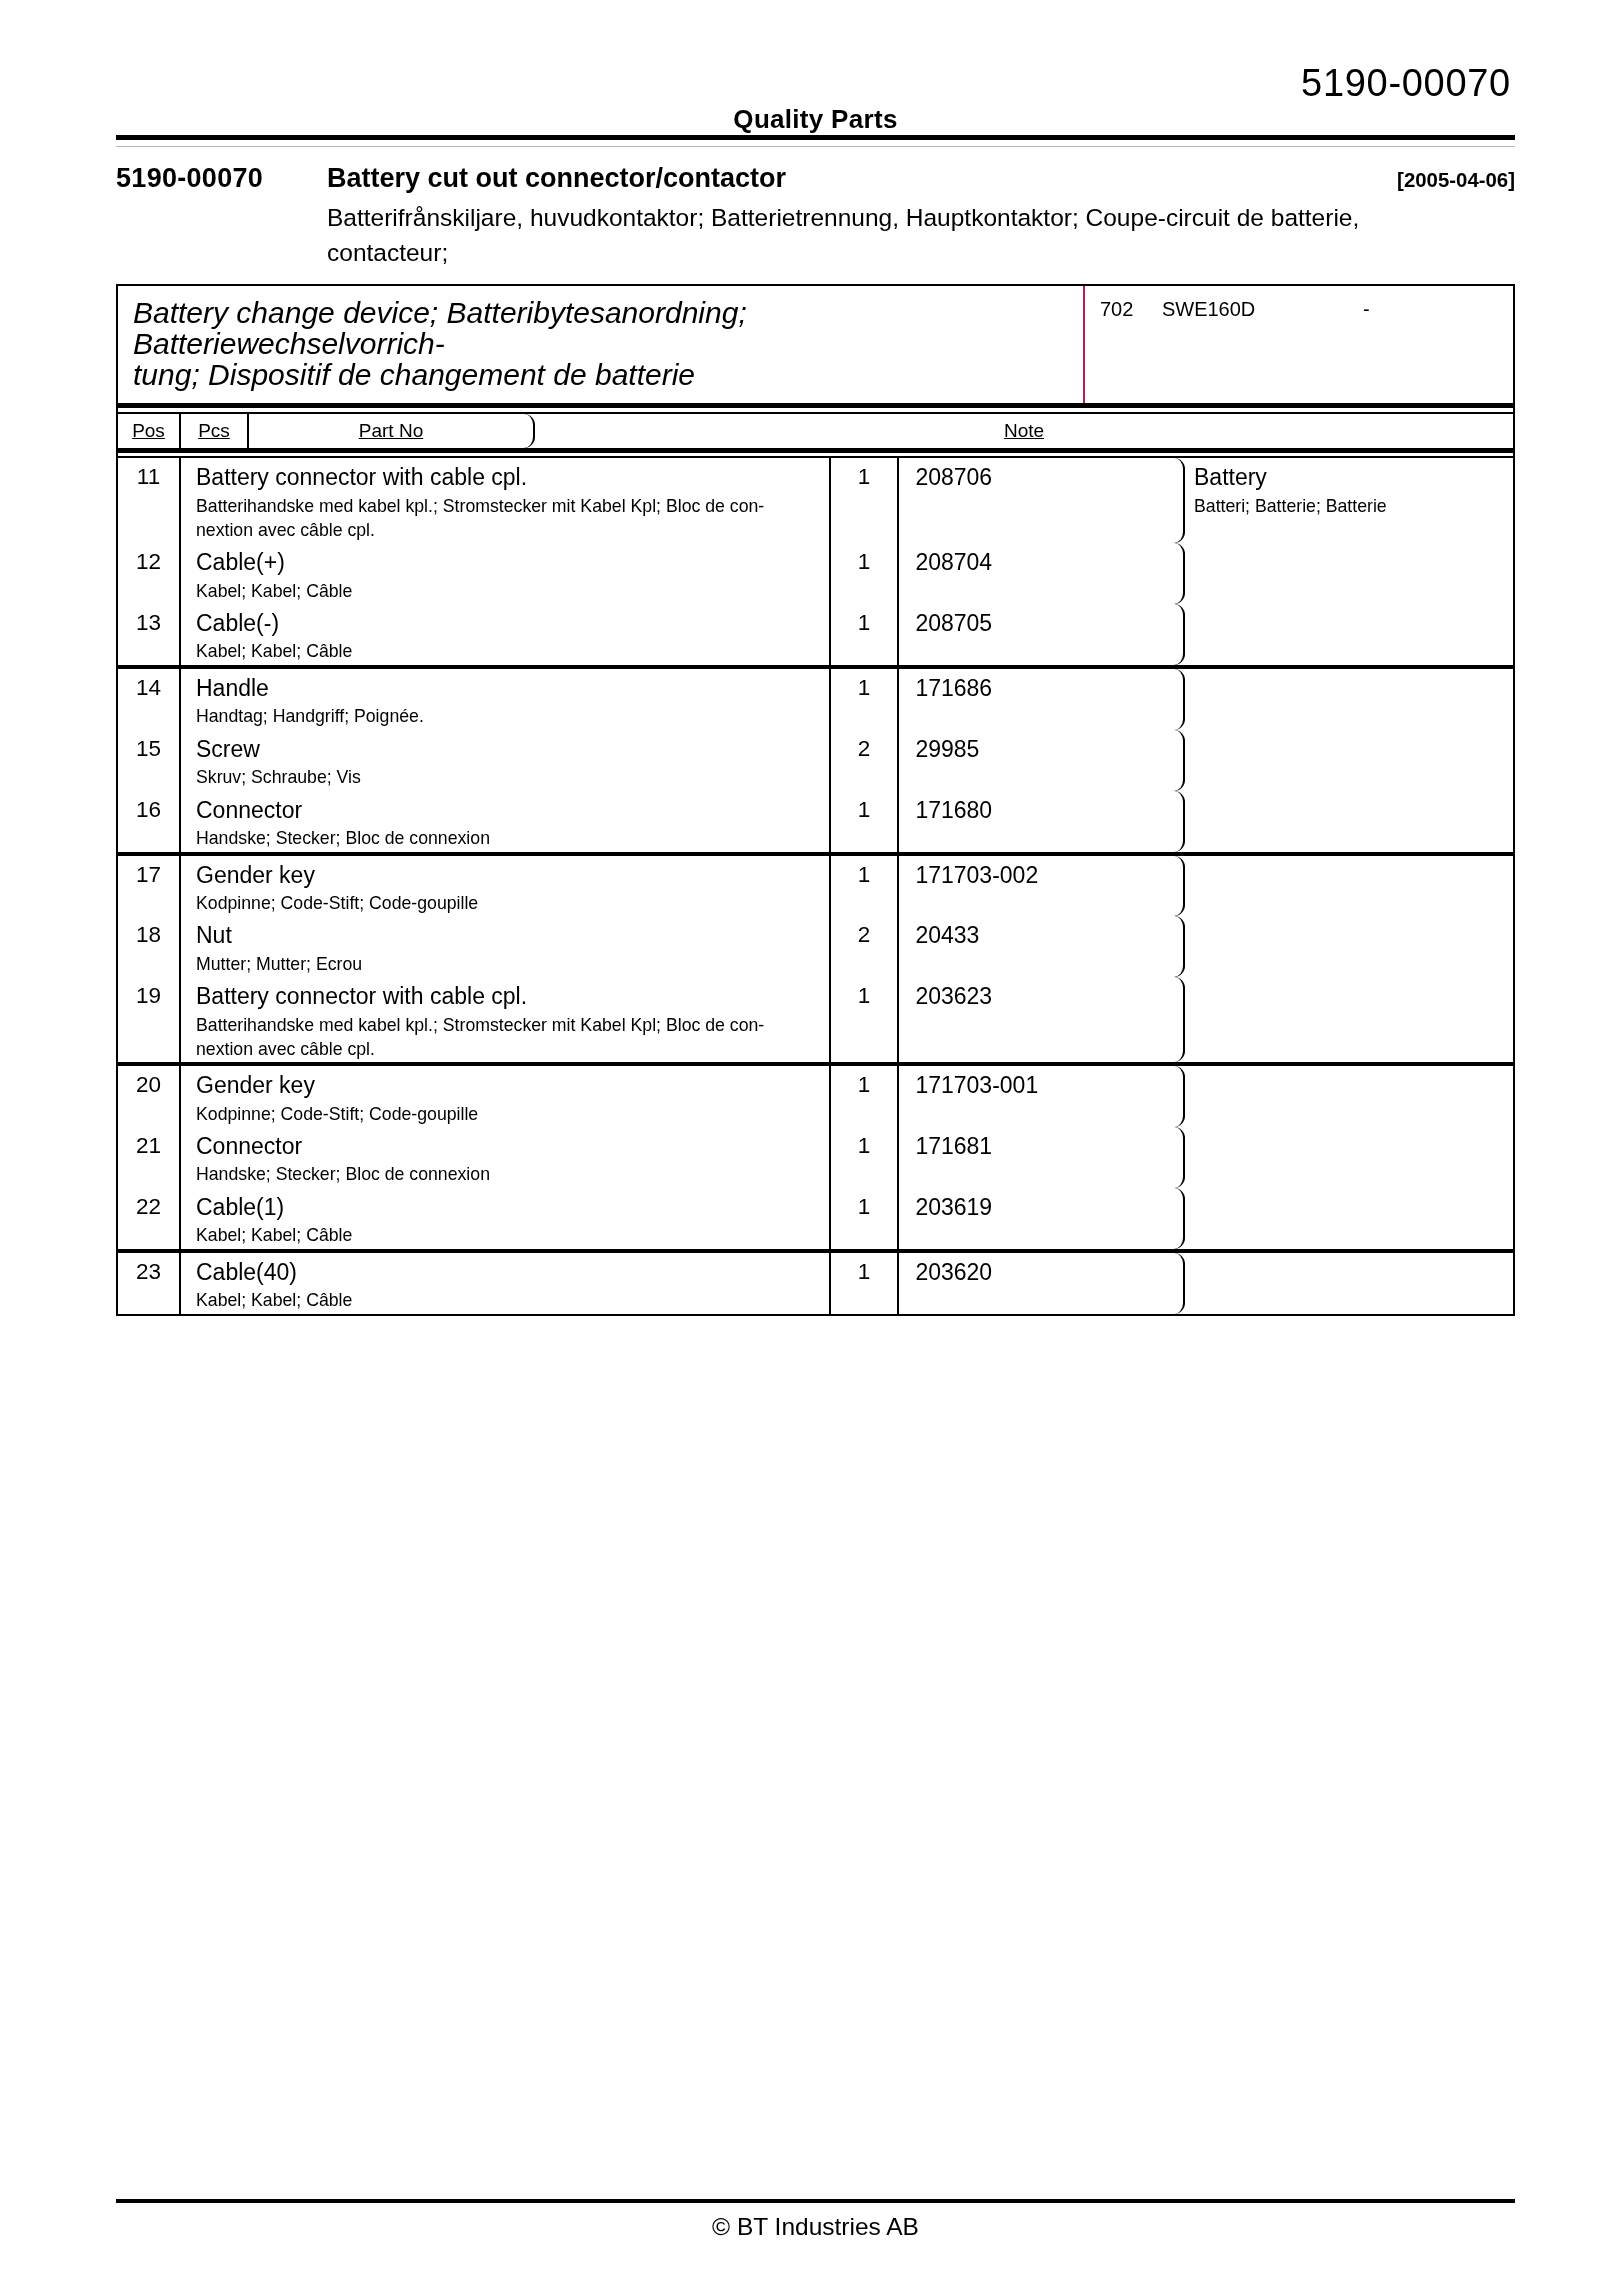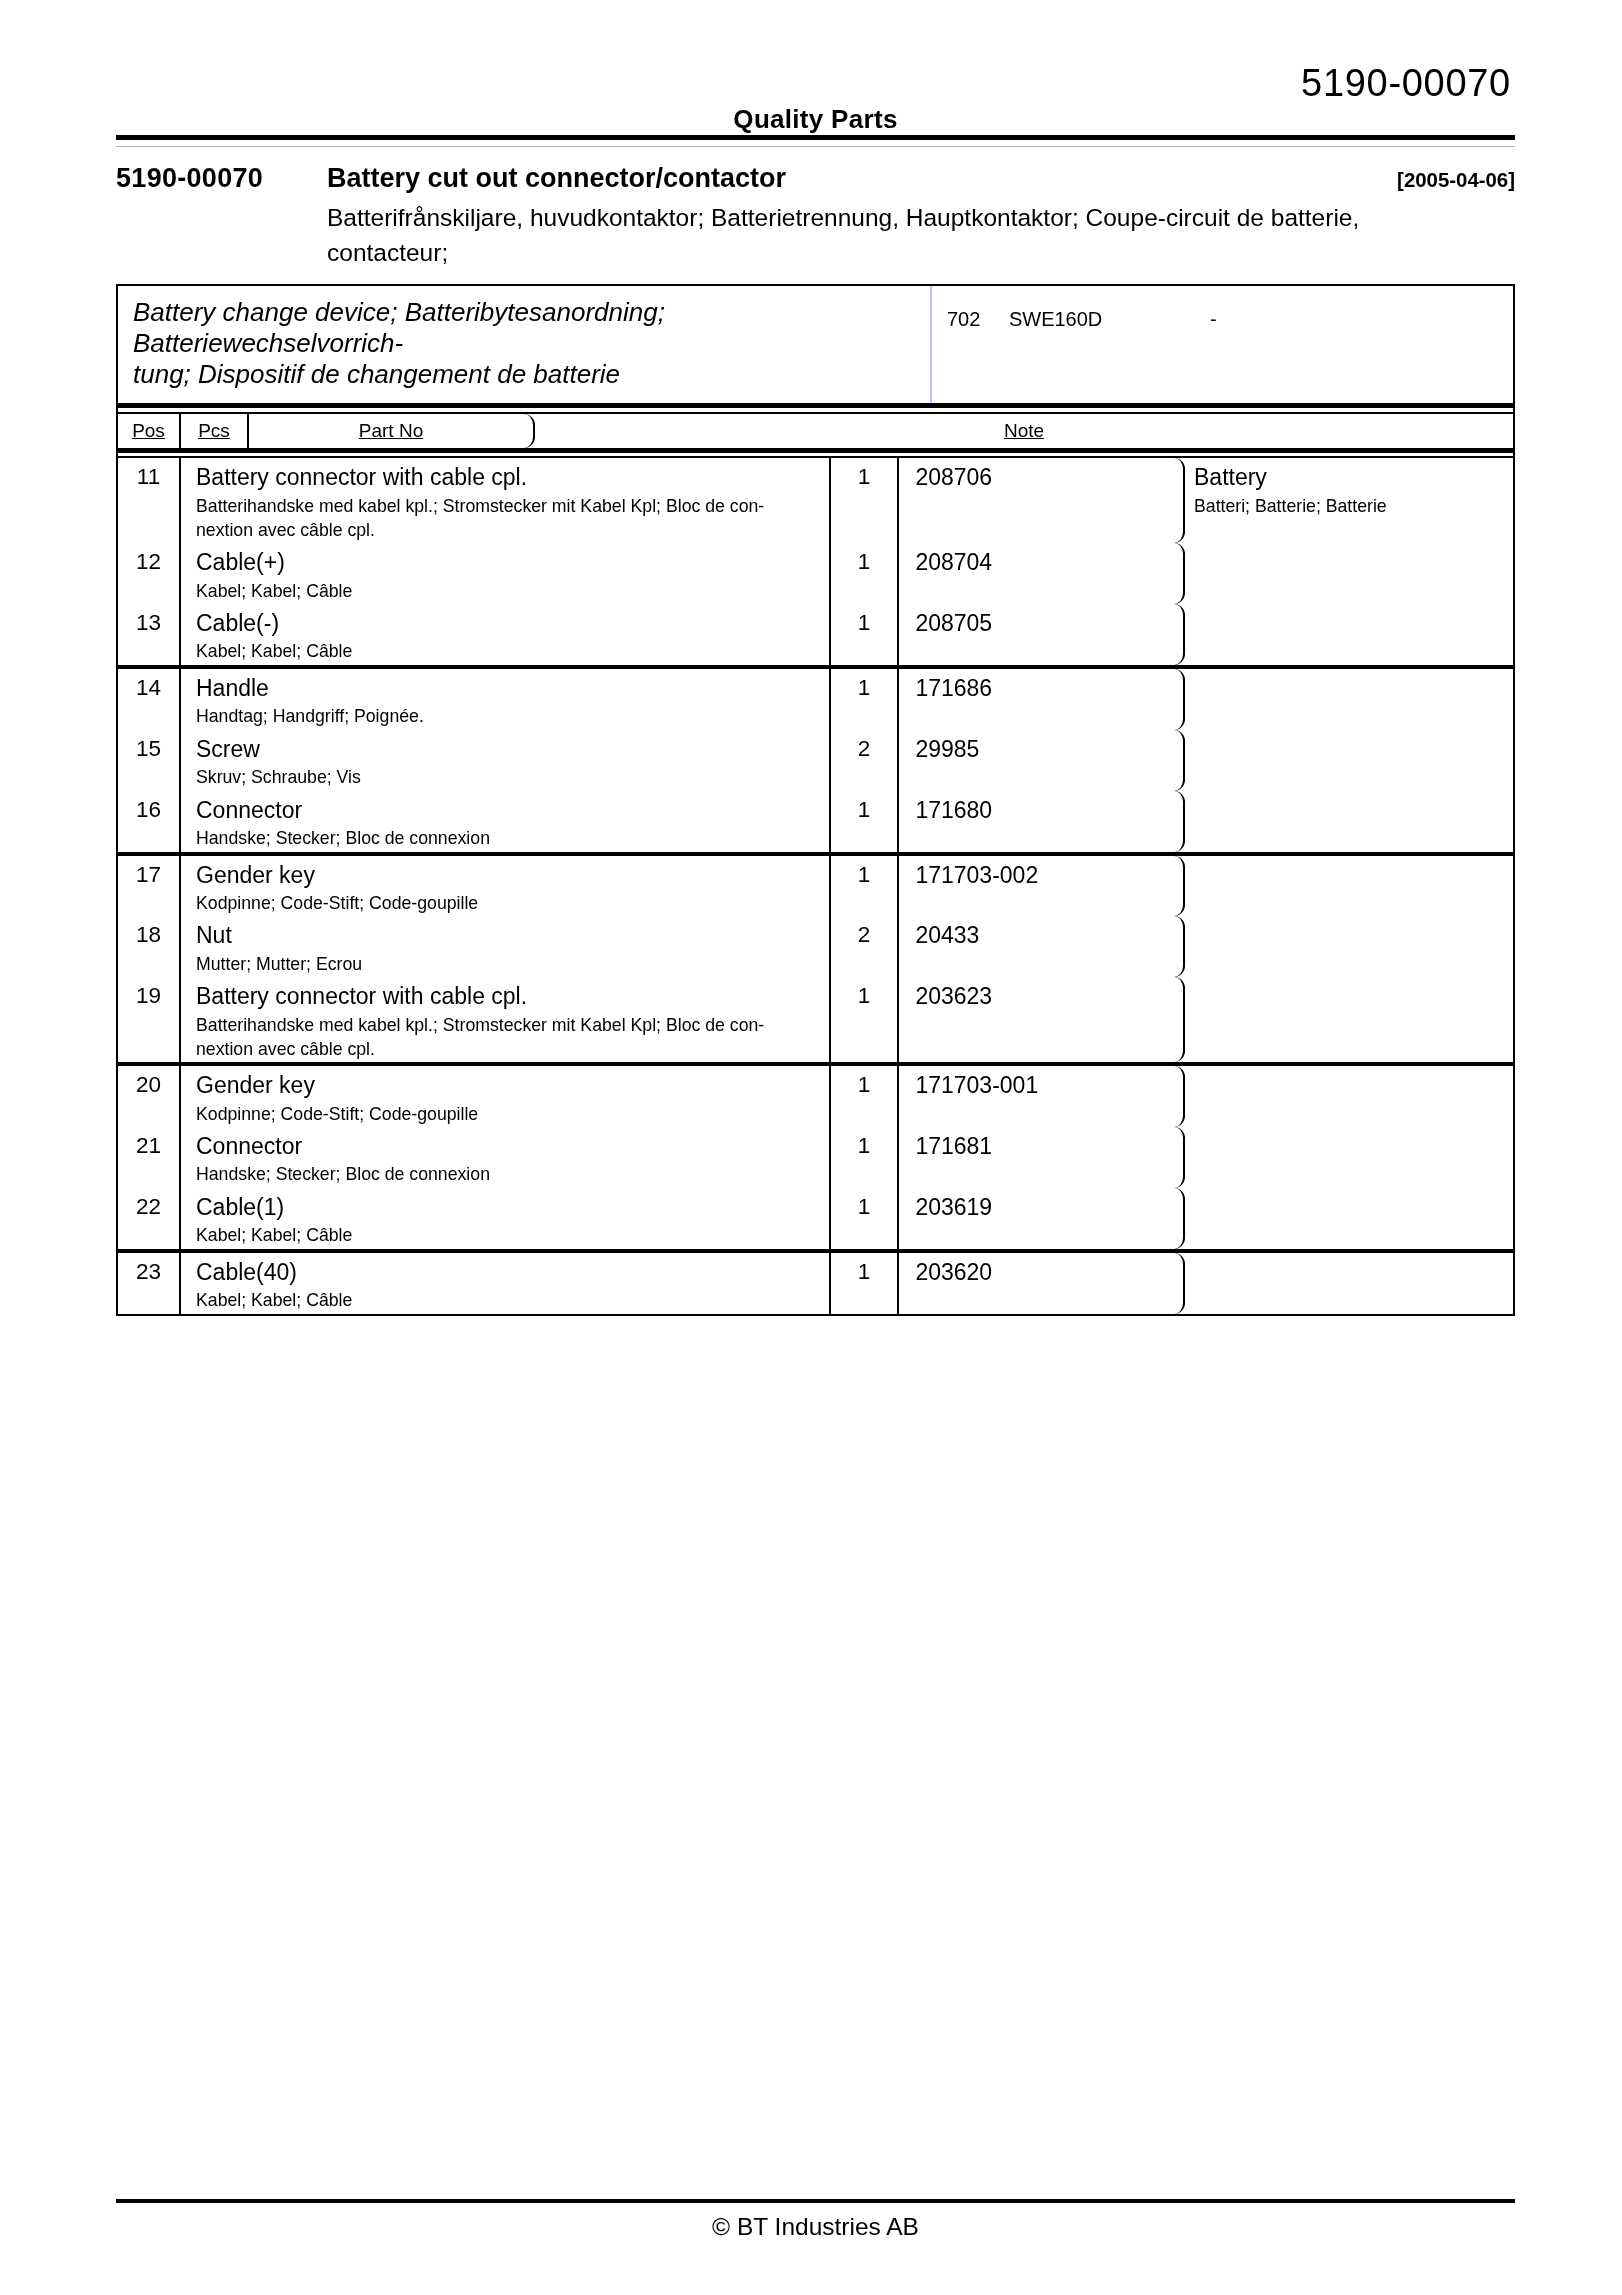--- a/index.html
+++ b/index.html
@@ -27,25 +27,25 @@
   .tb-row{display:flex;align-items:baseline;margin-top:16.4px;}
   .tb-id{width:211px;font-size:27px;font-weight:bold;letter-spacing:0.3px;}
   .tb-title{flex:1;font-size:27px;font-weight:bold;}
   .tb-date{font-size:20.4px;font-weight:bold;text-align:right;}
   .tb-sub{margin-left:211px;margin-top:5.5px;font-size:24.5px;line-height:35px;}
 
   
   .pt-outer{border:2.7px solid #000;margin-top:13.6px;}
   .gh{display:flex;border-bottom:5.5px solid #000;}
   .gh-left{
-    width:814px;box-sizing:border-box;border-right:2px solid #c4b5fd;
+    width:967px;box-sizing:border-box;border-right:2px solid #be185d;
     padding:11px 16.4px 13.6px 15px;
-    font-style:italic;font-size:26px;line-height:31px;
+    font-style:italic;font-size:30px;line-height:31px;
   }
-  .gh-right{flex:1;padding-top:22px;font-size:20px;white-space:nowrap;}
+  .gh-right{flex:1;padding-top:12px;font-size:20px;white-space:nowrap;}
   .gh-code{margin-left:15px;}
   .gh-model{margin-left:23px;}
   .gh-dash{margin-left:102px;}
 
   .hpair{height:3.4px;border-bottom:2px solid #000;}
 
   .cols{display:flex;border-bottom:5.5px solid #000;font-size:19px;}
   .cols > div{padding:6.8px 0 5.5px;text-align:center;box-sizing:border-box;text-decoration:underline;}
 
   .c1{width:63px;}

